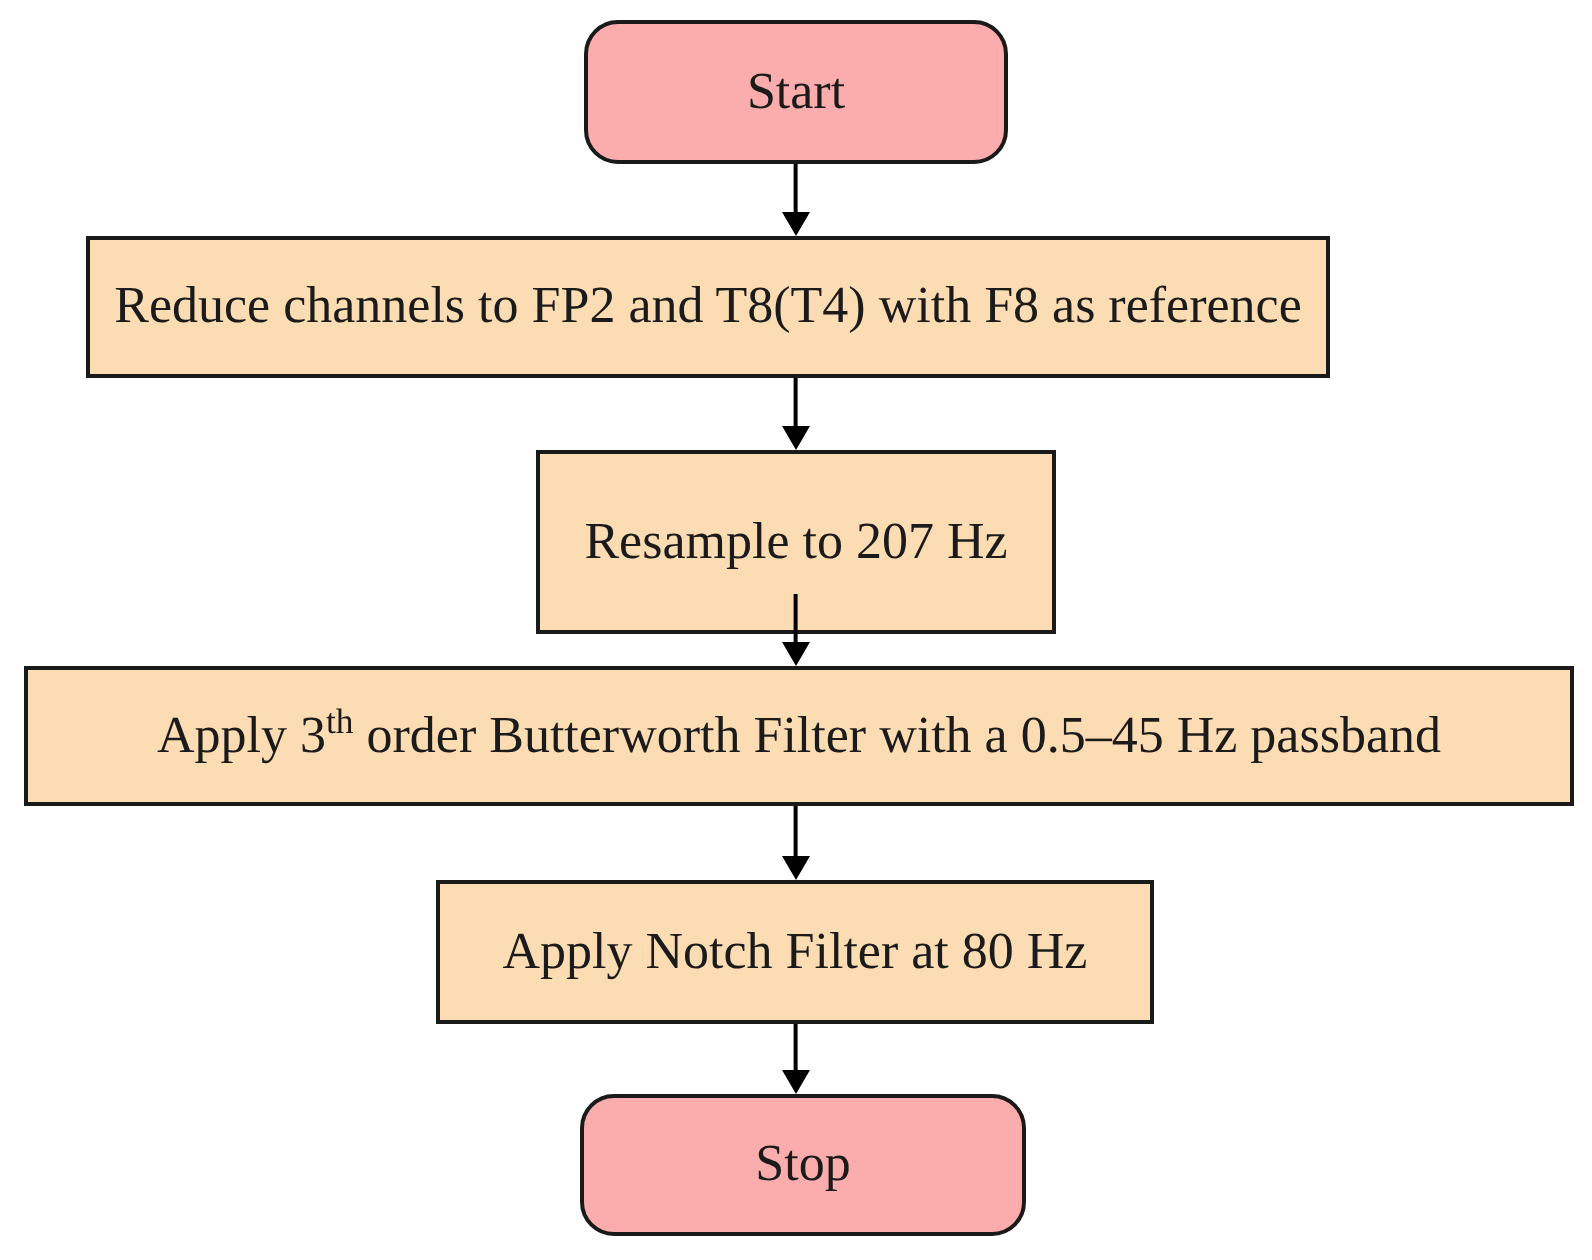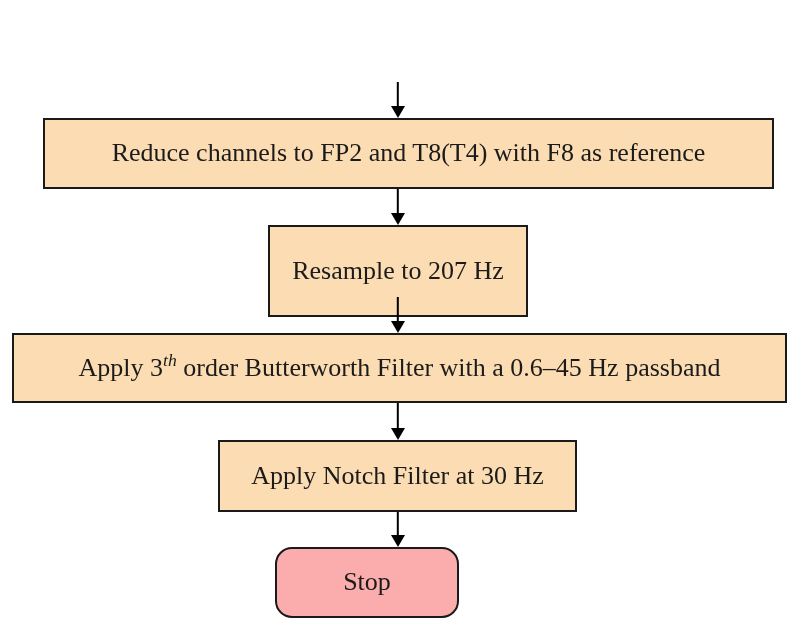--- a/index.html
+++ b/index.html
@@ -30,21 +30,20 @@
   }
   .terminal {
     background: #fbadad;
     border-radius: 17px;
   }
   .process {
     background: #fcdcb2;
     border-radius: 0;
   }
   .sup {
-    font-style: italic;
     font-size: 0.68em;
     vertical-align: super;
     line-height: 0;
   }
   .arrow {
     position: absolute;
     left: 398px;
     width: 18px;
     transform: translateX(-50%);
   }
@@ -63,37 +62,40 @@
     left: 50%;
     transform: translateX(-50%);
     width: 0;
     height: 0;
     border-left: 7.5px solid transparent;
     border-right: 7.5px solid transparent;
     border-top: 12px solid #000000;
   }
   
   #node-start        { left: 292px; top: 10px;  width: 212px; height: 72px; }
-  #node-reduce       { left: 43px;  top: 118px; width: 731px; height: 71px; }
+  #node-reduce       { left: 43px;  top: 118px; width: 622px; height: 71px; }
   #node-resample     { left: 268px; top: 225px; width: 260px; height: 92px; }
   #node-butterworth  { left: 12px;  top: 333px; width: 775px; height: 70px; }
   #node-notch        { left: 218px; top: 440px; width: 359px; height: 72px; }
-  #node-stop         { left: 275px; top: 547px; width: 184px; height: 71px; }
+  #node-stop         { left: 290px; top: 547px; width: 223px; height: 71px; }
   
   #arrow-1 { top: 82px;  height: 36px; }
   #arrow-2 { top: 189px; height: 36px; }
   #arrow-3 { top: 297px; height: 36px; }
   #arrow-4 { top: 403px; height: 37px; }
   #arrow-5 { top: 512px; height: 35px; }
 </style>
 </head>
 <body>
 
 <div class="canvas">
 
+  <div id="node-start" class="node terminal">
+    <span>Start</span>
+  </div>
 
   <div id="arrow-1" class="arrow">
     <div class="shaft"></div>
     <div class="head"></div>
   </div>
 
   <div id="node-reduce" class="node process">
     <span>Reduce channels to FP2 and T8(T4) with F8 as reference</span>
   </div>
 
@@ -106,31 +108,31 @@
     <span>Resample to 207 Hz</span>
   </div>
 
   <div id="arrow-3" class="arrow">
     <div class="shaft"></div>
     <div class="head"></div>
   </div>
 
   <div id="node-butterworth" class="node process">
     <span>
-      <span>Apply 3</span><span class="sup">th</span><span> order Butterworth Filter with a 0.6–45 Hz passband</span>
+      <span>Apply 3</span><span class="sup">th</span><span> order Butterworth Filter with a 0.5–45 Hz passband</span>
     </span>
   </div>
 
   <div id="arrow-4" class="arrow">
     <div class="shaft"></div>
     <div class="head"></div>
   </div>
 
   <div id="node-notch" class="node process">
-    <span>Apply Notch Filter at 30 Hz</span>
+    <span>Apply Notch Filter at 80 Hz</span>
   </div>
 
   <div id="arrow-5" class="arrow">
     <div class="shaft"></div>
     <div class="head"></div>
   </div>
 
   <div id="node-stop" class="node terminal">
     <span>Stop</span>
   </div>

